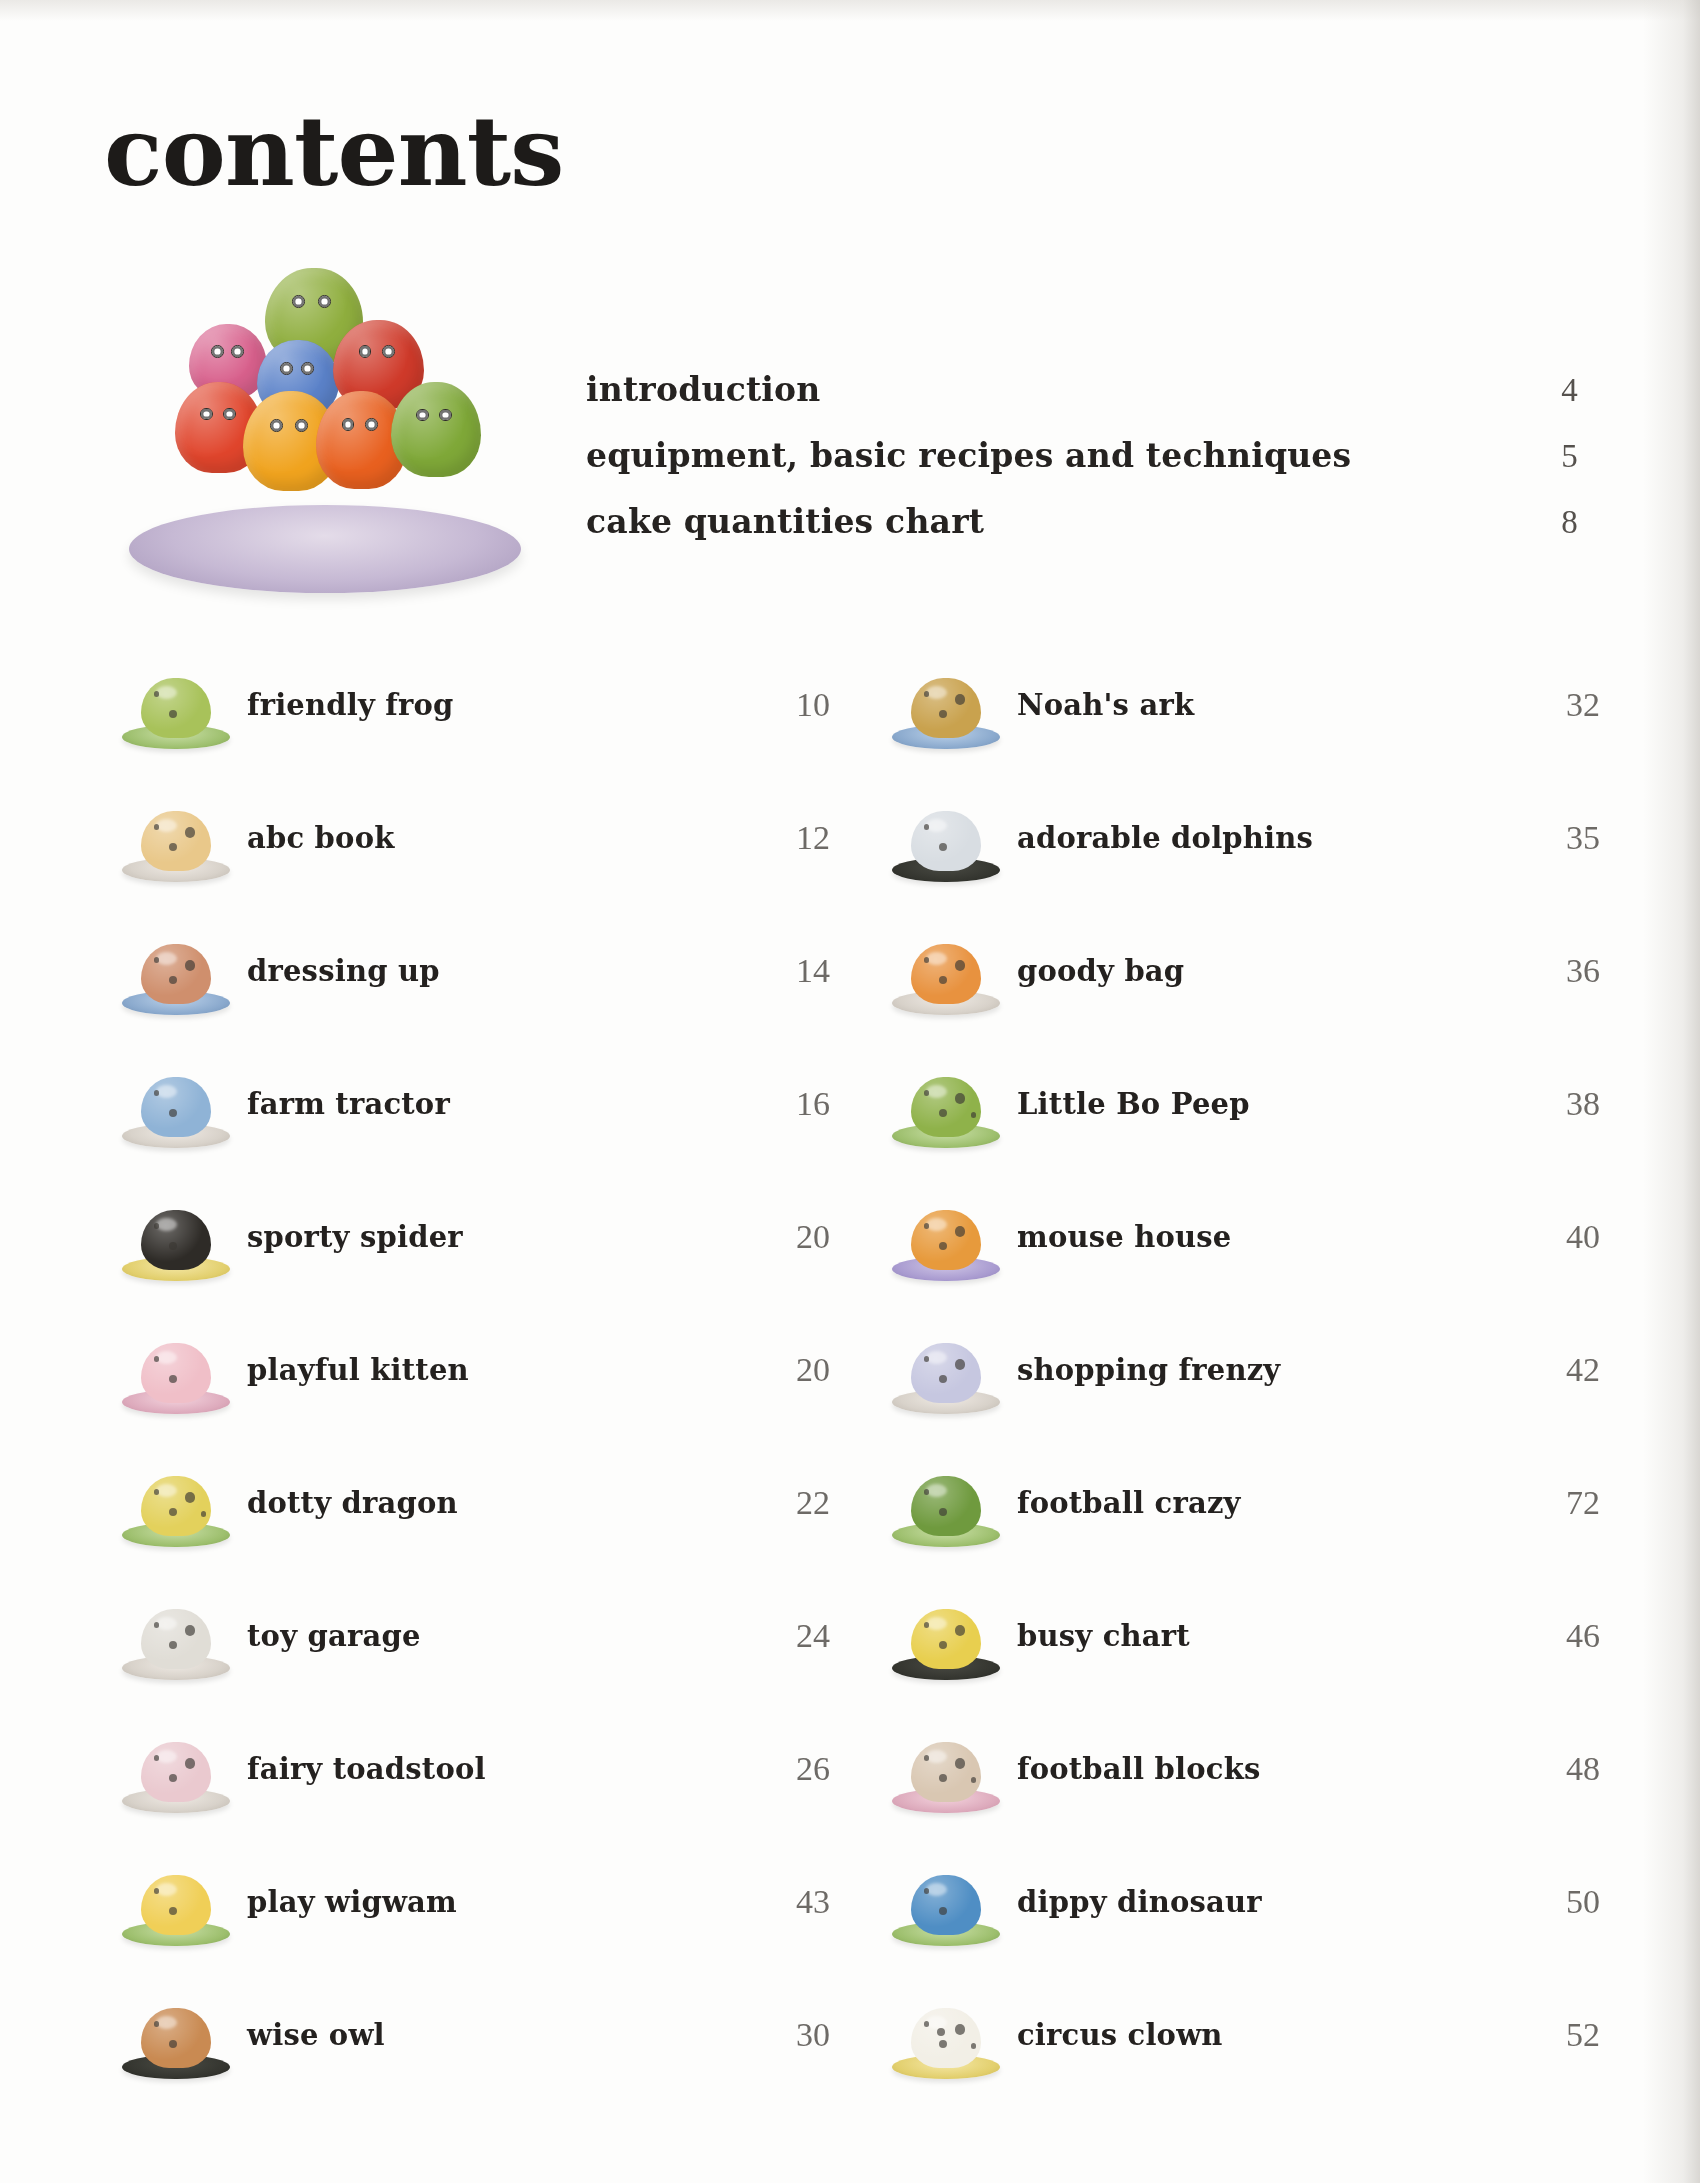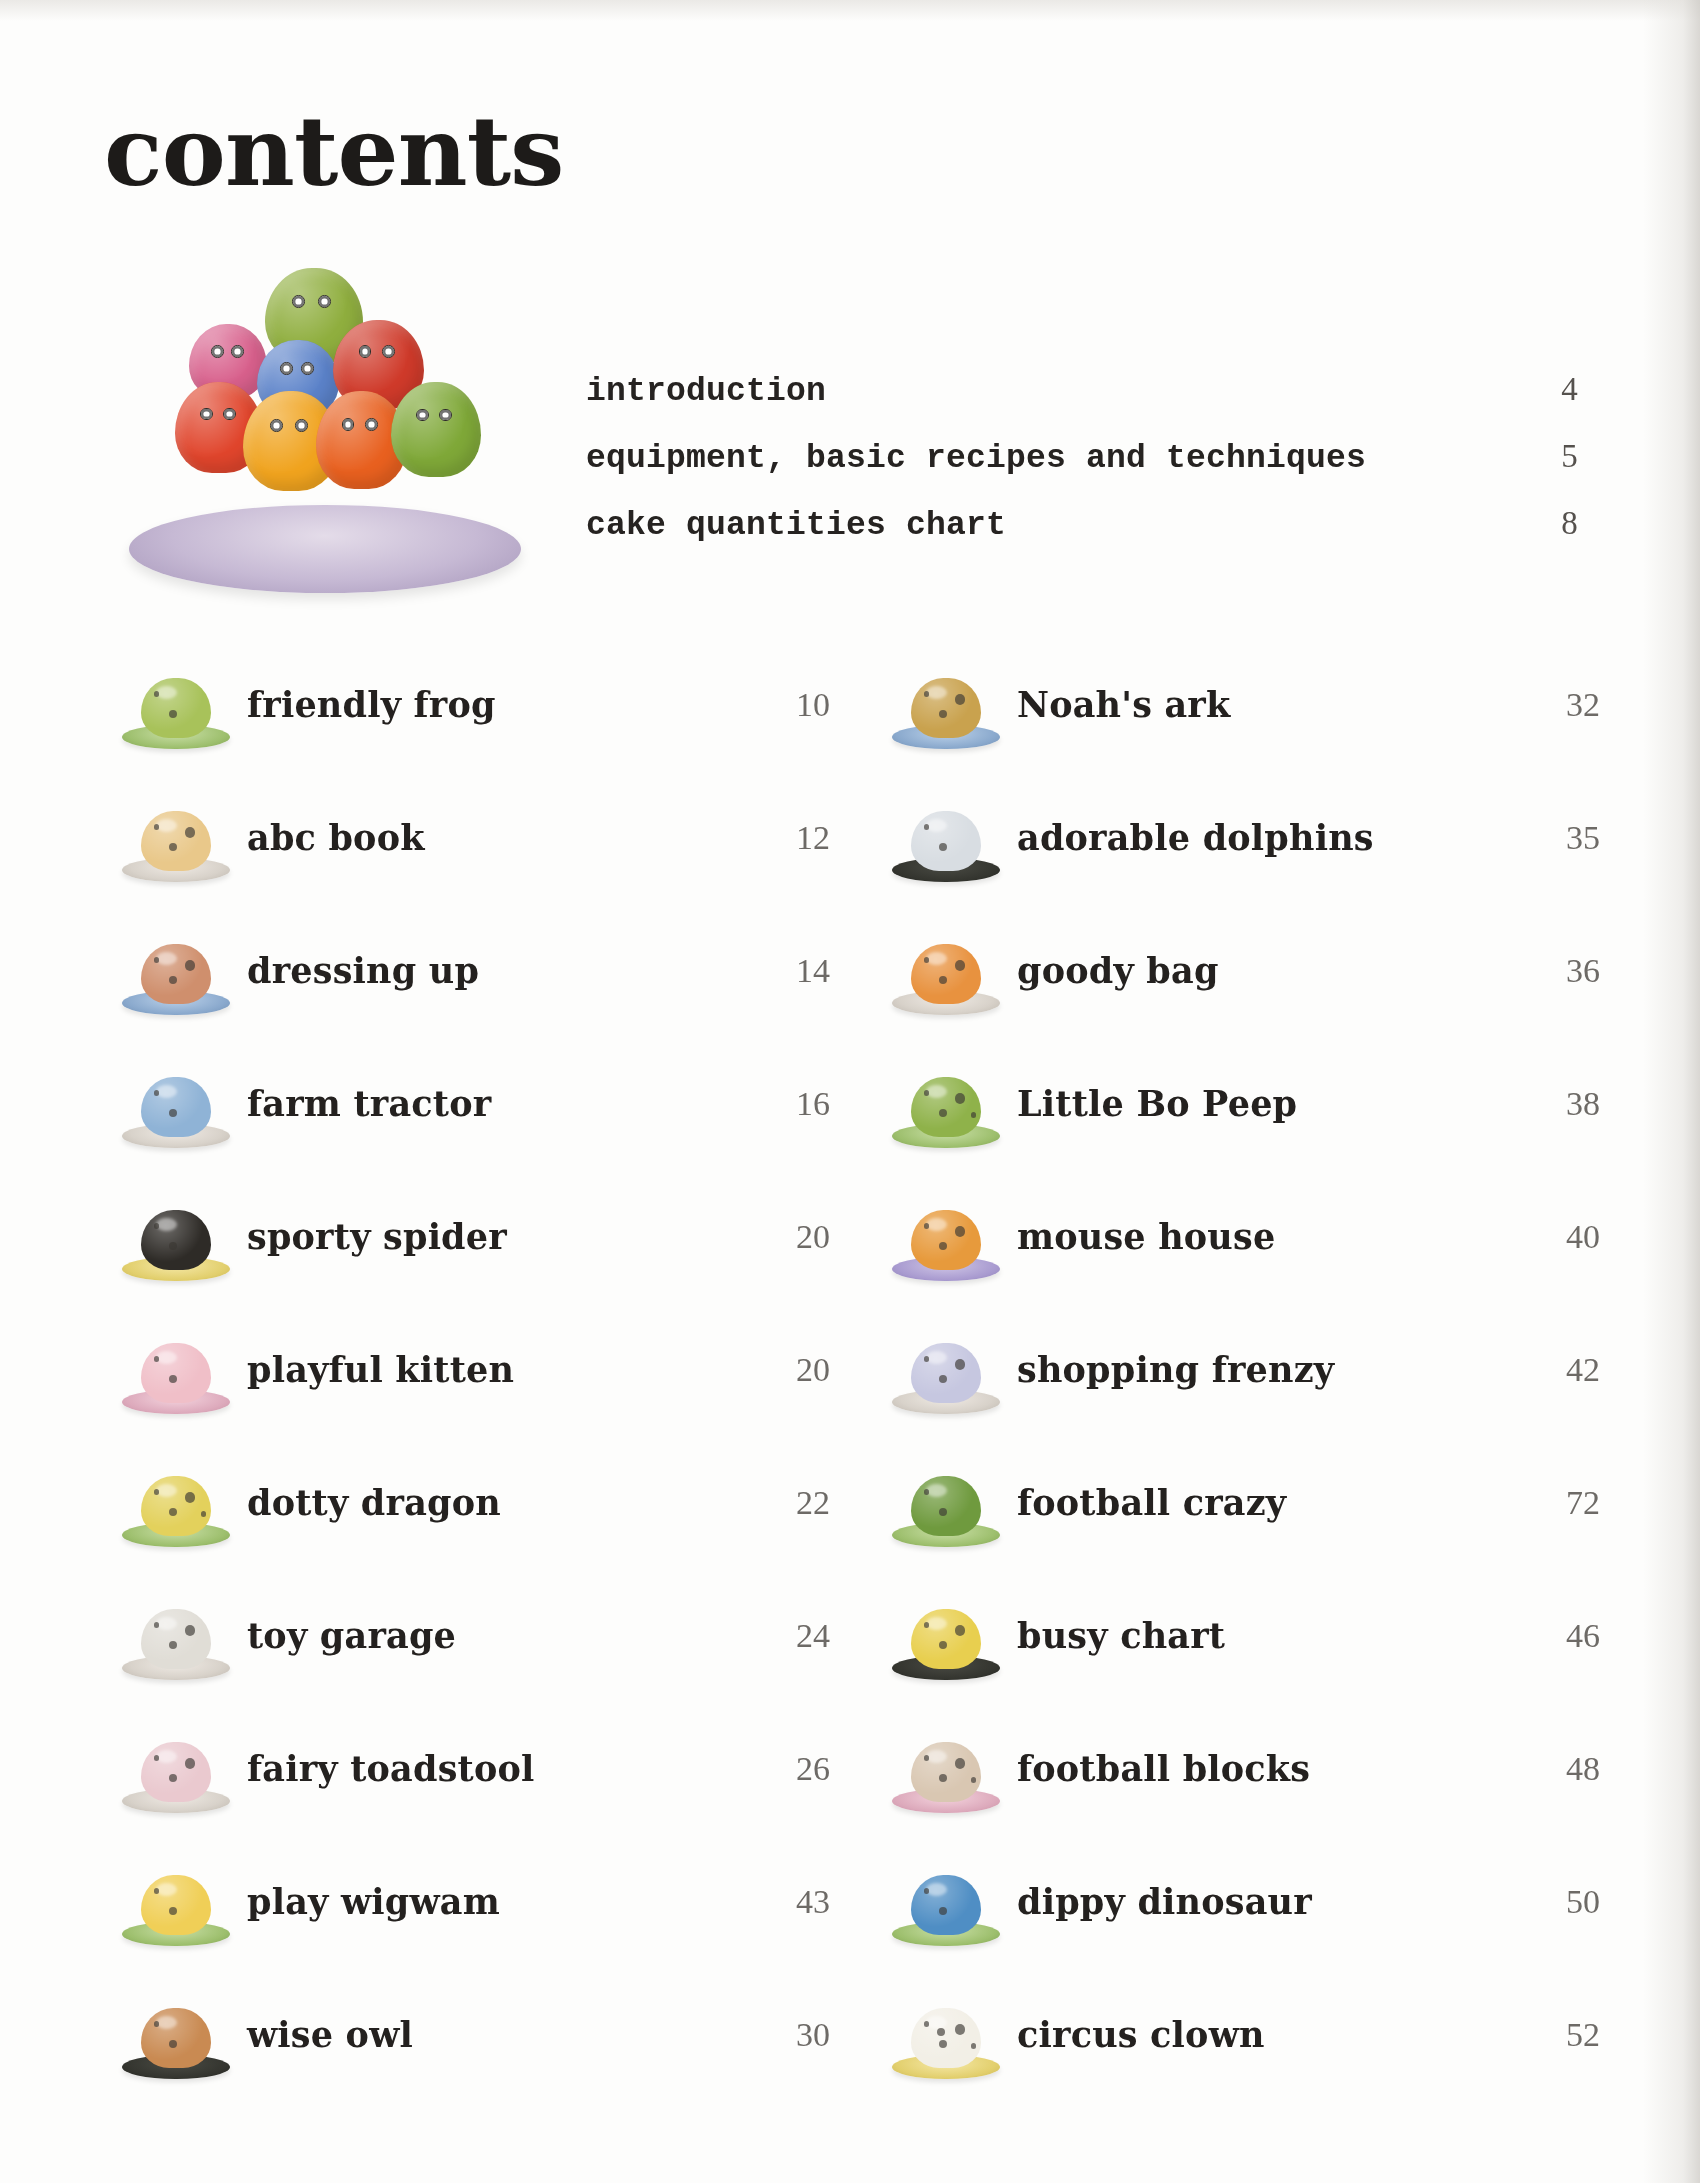--- a/index.html
+++ b/index.html
@@ -65,21 +65,20 @@
     font-family: "DejaVu Serif", serif;
     font-weight: 700;
     font-size: 33px;
     line-height: 65px;
     color: #262321;
     letter-spacing: 0.2px;
   }
   .fm-label {
     flex: 1 1 auto;
     white-space: nowrap;
-    font-family: Liberation Mono, monospace;
   }
   .fm-page {
     flex: 0 0 73px;
     text-align: right;
     color: #55514d;
     font-weight: 400;
     font-family: "Liberation Serif", serif;
     font-size: 33px;
   }
 
@@ -111,21 +110,21 @@
   }
   .thumb {
     flex: 0 0 143px;
     height: 122px;
     position: relative;
   }
   .entry-label {
     flex: 1 1 auto;
     font-family: "DejaVu Serif", serif;
     font-weight: 700;
-    font-size: 35px;
+    font-size: 29px;
     color: #24211f;
     letter-spacing: 0.2px;
     white-space: nowrap;
   }
   .entry-page {
     flex: 0 0 90px;
     text-align: right;
     font-family: "Liberation Serif", serif;
     font-size: 34px;
     color: #6d6a66;

